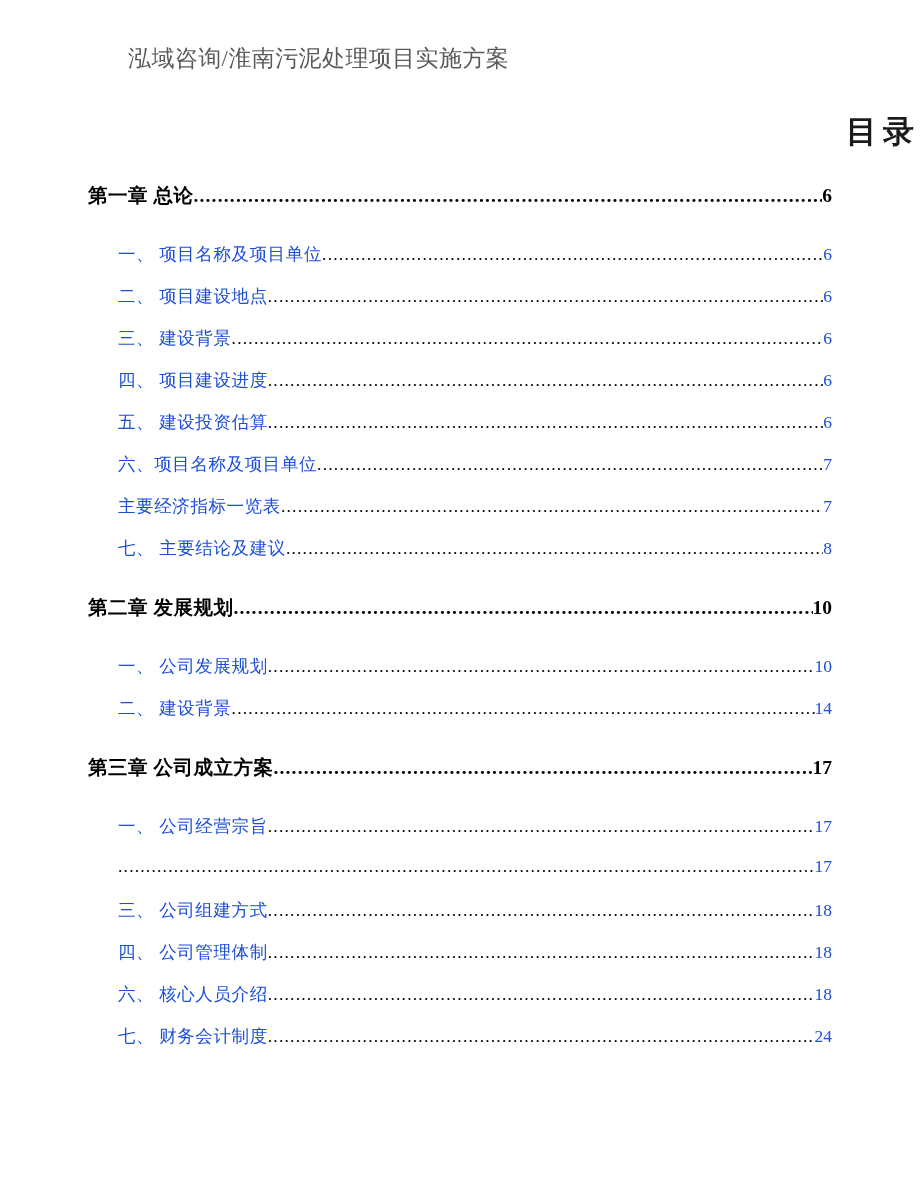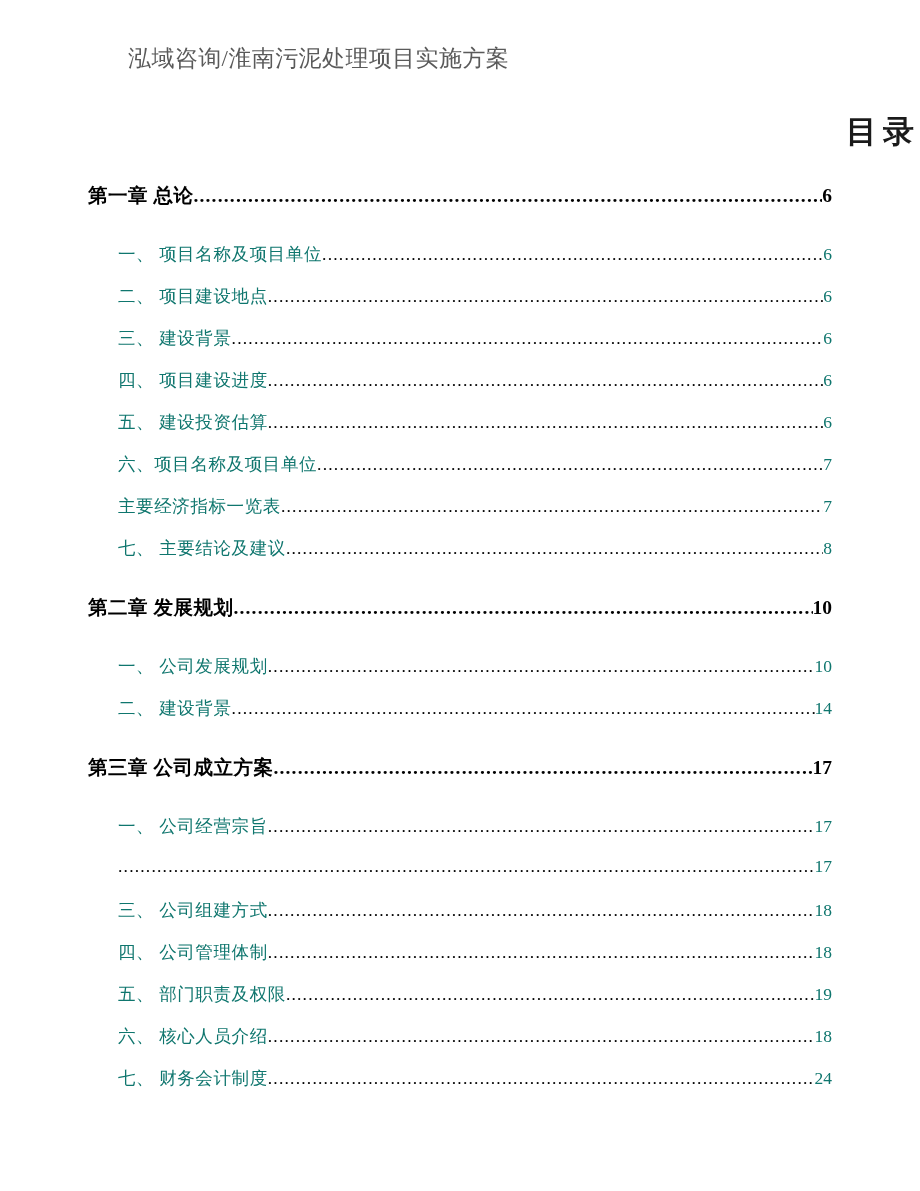--- a/index.html
+++ b/index.html
@@ -77,21 +77,21 @@
   }
   .toc-entry.level1 .label { letter-spacing: 0.5px; }
 
   
   .toc-entry.level2 {
     padding-left: 118px;
     padding-right: 88px;
     height: 42px;
     font-size: 17.5px;
     font-weight: normal;
-    color: #0f766e;
+    color: #1d4ed8;
   }
   .toc-entry.level2 .label { letter-spacing: 0.6px; }
 
   
   .toc-entry.gap-before { margin-top: 16px; }
 
   .label {
     flex: 0 0 auto;
   }
 
@@ -210,25 +210,20 @@
         <span class="label">三、 公司组建方式</span>
         <span class="leader"></span>
         <span class="pageno">18</span>
       </div>
       <div class="toc-entry level2">
         <span class="label">四、 公司管理体制</span>
         <span class="leader"></span>
         <span class="pageno">18</span>
       </div>
       <div class="toc-entry level2">
-        <span class="label">五、 部门职责及权限</span>
-        <span class="leader"></span>
-        <span class="pageno">19</span>
-      </div>
-      <div class="toc-entry level2">
         <span class="label">六、 核心人员介绍</span>
         <span class="leader"></span>
         <span class="pageno">18</span>
       </div>
       <div class="toc-entry level2">
         <span class="label">七、 财务会计制度</span>
         <span class="leader"></span>
         <span class="pageno">24</span>
       </div>
     </div>

